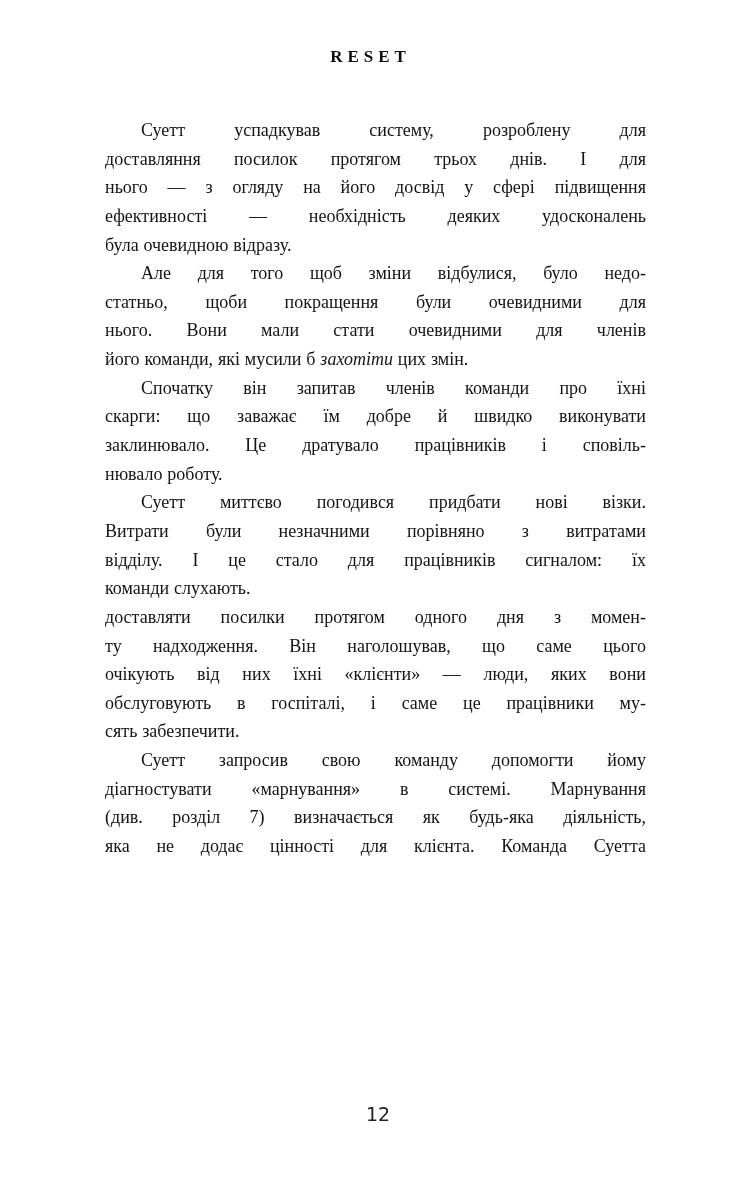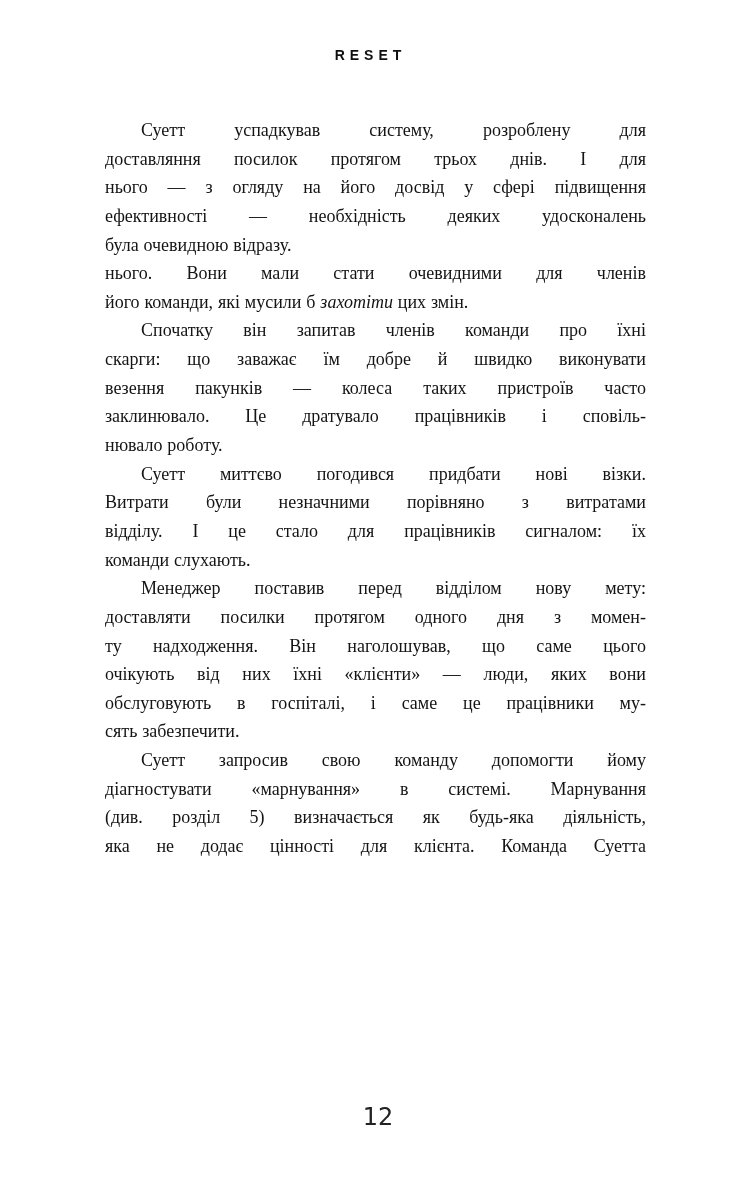--- a/index.html
+++ b/index.html
@@ -11,23 +11,23 @@
     color: #141414;
     overflow: hidden;
     font-family: "Liberation Serif", "DejaVu Serif", serif;
   }
   .running-head {
     position: absolute;
     top: 47px;
     left: 0;
     width: 736px;
     text-align: center;
-    font-family: Liberation Sans, sans-serif;
+    font-family: Liberation Serif, serif;
     font-weight: 700;
-    font-size: 14px;
+    font-size: 17px;
     letter-spacing: 5px;
     text-indent: 5px; 
     color: #101010;
   }
   .body-text {
     position: absolute;
     top: 116px;
     left: 105px;
     width: 541px;
     font-size: 18px;
@@ -45,65 +45,65 @@
   .line.lastline { text-align-last: left; }
   .line i { font-style: italic; }
   .folio {
     position: absolute;
     top: 1103px;
     left: 0;
     width: 756px;
     text-align: center;
     font-family: "DejaVu Sans", "Liberation Sans", sans-serif;
     font-weight: 400;
-    font-size: 24px;
+    font-size: 19px;
     color: #222222;
   }
 </style>
 </head>
 <body>
 
 <div class="page">
   <div class="running-head">RESET</div>
 
   <div class="body-text" id="body-text">
       <div class="para">
         <div class="line first">Суетт успадкував систему, розроблену для</div>
         <div class="line">доставляння посилок протягом трьох днів. І для</div>
         <div class="line">нього — з огляду на його досвід у сфері підвищення</div>
         <div class="line">ефективності — необхідність деяких удосконалень</div>
         <div class="line lastline">була очевидною відразу.</div>
       </div>
       <div class="para">
+        <div class="line first">Але для того щоб зміни відбулися, було недо-</div>
+        <div class="line">статньо, щоби покращення були очевидними для</div>
         <div class="line">нього. Вони мали стати очевидними для членів</div>
         <div class="line lastline">його команди, які мусили б <i>захотіти</i> цих змін.</div>
       </div>
       <div class="para">
         <div class="line first">Спочатку він запитав членів команди про їхні</div>
         <div class="line">скарги: що заважає їм добре й швидко виконувати</div>
-        <div class="line">везення пакунків — колеса таких пристроїв часто</div>
         <div class="line">заклинювало. Це дратувало працівників і сповіль-</div>
         <div class="line lastline">нювало роботу.</div>
       </div>
       <div class="para">
         <div class="line first">Суетт миттєво погодився придбати нові візки.</div>
         <div class="line">Витрати були незначними порівняно з витратами</div>
         <div class="line">відділу. І це стало для працівників сигналом: їх</div>
         <div class="line lastline">команди слухають.</div>
       </div>
       <div class="para">
-        <div class="line first">Менеджер поставив перед відділом нову мету:</div>
         <div class="line">доставляти посилки протягом одного дня з момен-</div>
         <div class="line">ту надходження. Він наголошував, що саме цього</div>
         <div class="line">очікують від них їхні «клієнти» — люди, яких вони</div>
         <div class="line">обслуговують в госпіталі, і саме це працівники му-</div>
         <div class="line lastline">сять забезпечити.</div>
       </div>
       <div class="para">
         <div class="line first">Суетт запросив свою команду допомогти йому</div>
         <div class="line">діагностувати «марнування» в системі. Марнування</div>
-        <div class="line">(див. розділ 5) визначається як будь-яка діяльність,</div>
+        <div class="line">(див. розділ 7) визначається як будь-яка діяльність,</div>
         <div class="line">яка не додає цінності для клієнта. Команда Суетта</div>
       </div>
     </div>
 
   <div class="folio">12</div>
 </div>
 
 </body></html>

